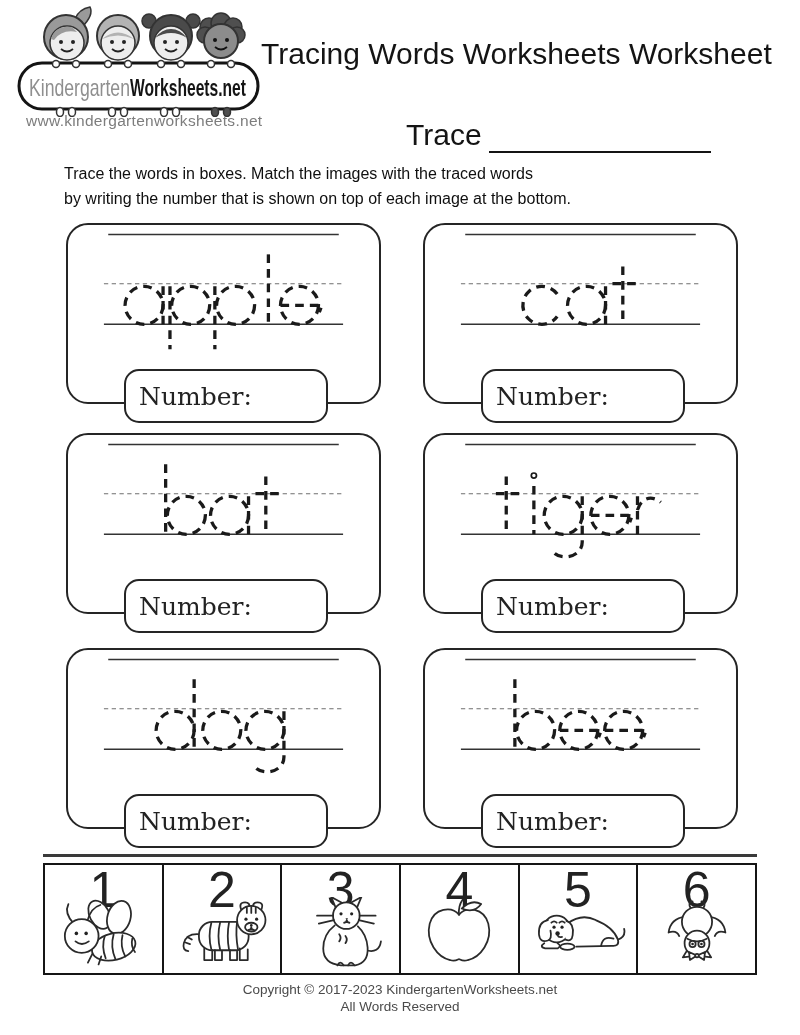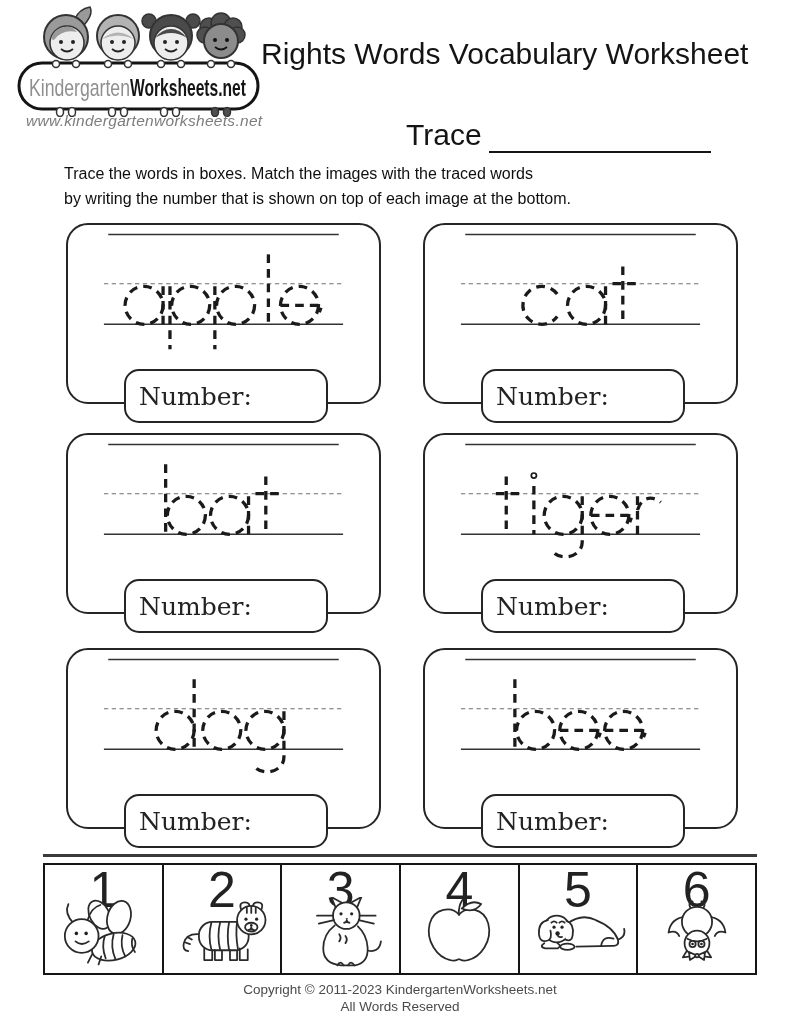--- a/index.html
+++ b/index.html
@@ -1,19 +1,19 @@
 <!DOCTYPE html>
 <html><head>
 <meta charset="utf-8">
 <style>
   html,body{margin:0;padding:0;background:#fff;}
   .sheet{position:relative;width:800px;height:1035px;background:#fff;overflow:hidden;
          font-family:"Liberation Sans",sans-serif;color:#141414;}
   .logo-svg{position:absolute;left:16px;top:5px;}
-  .site-url{position:absolute;left:26px;top:112px;font-size:15.5px;color:#7d7d7d;letter-spacing:.3px;font-style:italic;}
+  .site-url{position:absolute;left:26px;top:112px;font-size:15.5px;color:#7d7d7d;letter-spacing:.3px;}
   .page-title{position:absolute;left:261px;top:37px;font-size:30px;white-space:nowrap;color:#141414;}
   .name-label{position:absolute;left:406px;top:118px;font-size:30px;color:#141414;}
   .name-line{position:absolute;left:489px;top:121px;width:222px;height:30px;
              border-bottom:2.5px solid #141414;}
   .instructions{position:absolute;left:64px;top:161px;font-size:16px;line-height:25px;color:#0f0f0f;}
   .trace-box{position:absolute;width:315px;height:181px;border:2.5px solid #252525;
              border-radius:22px;background:#fff;box-sizing:border-box;}
   .trace-svg{position:absolute;left:0;top:0;width:100%;height:100%;}
   .number-box{position:absolute;left:56px;top:144px;width:204px;height:54px;border:2.5px solid #252525;
               border-radius:15px;box-sizing:border-box;display:flex;align-items:center;
@@ -92,21 +92,21 @@
         <ellipse cx="108" cy="107" rx="3.5" ry="4.5" fill="#fff"></ellipse>
       <ellipse cx="148" cy="107" rx="3.5" ry="4.5" fill="#fff"></ellipse>
         <ellipse cx="160" cy="107" rx="3.5" ry="4.5" fill="#fff"></ellipse>
       <ellipse cx="199" cy="107" rx="3.5" ry="4.5" fill="#4f4f4f"></ellipse>
         <ellipse cx="211" cy="107" rx="3.5" ry="4.5" fill="#4f4f4f"></ellipse>
     </g>
     <text x="13" y="91" font-family="Liberation Sans, sans-serif" font-size="24"><tspan fill="#8f8f8f" textLength="101" lengthAdjust="spacingAndGlyphs">Kindergarten</tspan><tspan fill="#141414" font-weight="bold" textLength="116" lengthAdjust="spacingAndGlyphs">Worksheets.net</tspan></text>
   </svg>
 
   <div class="site-url">www.kindergartenworksheets.net</div>
-  <div class="page-title">Rights Words Vocabulary Worksheet</div>
+  <div class="page-title">Tracing Words Worksheets Worksheet</div>
   <div class="name-label">Trace</div>
   <div class="name-line"></div>
 
   <div class="instructions">
     <div>Trace the words in boxes. Match the images with the traced words</div>
     <div>by writing the number that is shown on top of each image at the bottom.</div>
   </div>
 
   <div id="boxes">
       <div class="trace-box" style="left: 66px; top: 223px;">
@@ -375,16 +375,16 @@
               <circle cx="59" cy="53" r="1.5" fill="#222" stroke="none"></circle>
               <path d="M 54 66 l -9 -4 l 1 9 z" fill="#fff"></path>
               <path d="M 54 66 l 9 -4 l -1 9 z" fill="#fff"></path>
               <circle cx="54" cy="66" r="2" fill="#fff"></circle>
             </g>
           </svg></div>
       </div>
     </div>
 
   <div class="footer">
-    <div>Copyright © 2011-2023 KindergartenWorksheets.net</div>
+    <div>Copyright © 2017-2023 KindergartenWorksheets.net</div>
     <div>All Words Reserved</div>
   </div>
 </div>
 
 </body></html>

